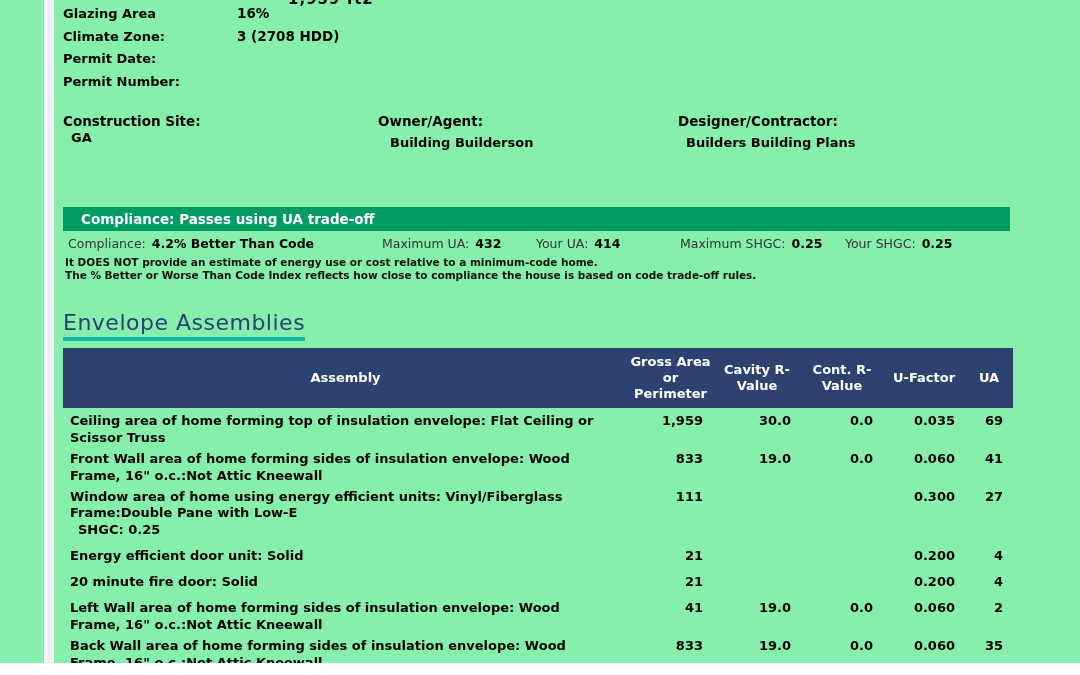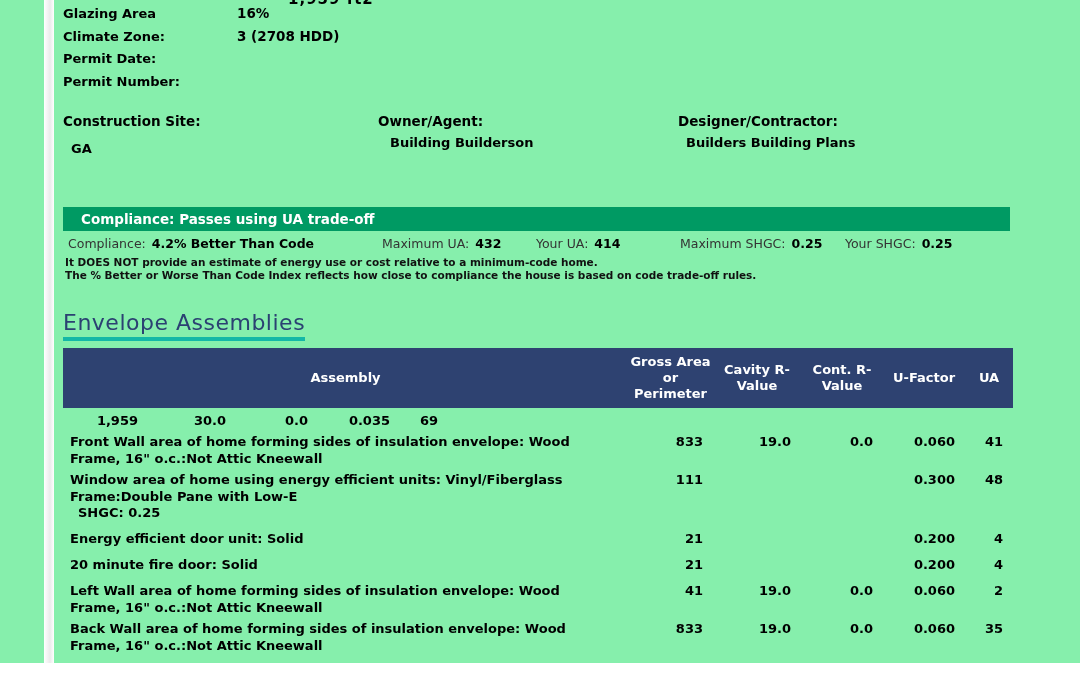--- a/index.html
+++ b/index.html
@@ -123,21 +123,21 @@
   <div class="info-label abs" style="top:6px">Glazing Area</div>
   <div class="info-value abs" style="top:5px">16%</div>
   <div class="info-label abs" style="top:29px">Climate Zone:</div>
   <div class="info-value abs" style="top:28px">3  (2708 HDD)</div>
   <div class="info-label abs" style="top:51px">Permit Date:</div>
   <div class="info-value abs" style="top:51px"></div>
   <div class="info-label abs" style="top:74px">Permit Number:</div>
   <div class="info-value abs" style="top:74px"></div>
 
   <div class="party-header" style="left:63px;  top:113px">Construction Site:</div>
-  <div class="party-value" style="left:71px;  top:141px">GA</div>
+  <div class="party-value" style="left:71px;  top:130px">GA</div>
   <div class="party-header" style="left:378px; top:113px">Owner/Agent:</div>
   <div class="party-value" style="left:390px; top:135px">Building Builderson</div>
   <div class="party-header" style="left:678px; top:113px">Designer/Contractor:</div>
   <div class="party-value" style="left:686px; top:135px">Builders Building Plans</div>
 
   <div class="compliance-banner">Compliance: Passes using UA trade-off</div>
 
   <div class="compliance-line" style="left:68px">
     <span class="lbl">Compliance:</span><span class="val">4.2% Better Than Code</span>
   </div>
@@ -166,20 +166,21 @@
     <div class="hc c-gross">Gross Area or Perimeter</div>
     <div class="hc c-cavity">Cavity R-Value</div>
     <div class="hc c-cont">Cont. R-Value</div>
     <div class="hc c-ufactor">U-Factor</div>
     <div class="hc c-ua">UA</div>
   </div>
 
   <div class="tbl-body">
 
     <div class="trow">
+      <div class="c-assembly"><span>Ceiling area of home forming top of insulation envelope: Flat Ceiling or Scissor Truss</span></div>
       <div class="c-gross num">1,959</div>
       <div class="c-cavity num">30.0</div>
       <div class="c-cont num">0.0</div>
       <div class="c-ufactor num">0.035</div>
       <div class="c-ua num">69</div>
     </div>
 
     <div class="trow">
       <div class="c-assembly"><span>Front Wall area of home forming sides of insulation envelope: Wood Frame, 16" o.c.:Not Attic Kneewall</span></div>
       <div class="c-gross num">833</div>
@@ -188,21 +189,21 @@
       <div class="c-ufactor num">0.060</div>
       <div class="c-ua num">41</div>
     </div>
 
     <div class="trow">
       <div class="c-assembly"><span>Window area of home using energy efficient units: Vinyl/Fiberglass Frame:Double Pane with Low-E</span><span class="sub-line">SHGC: 0.25</span></div>
       <div class="c-gross num">111</div>
       <div class="c-cavity num"></div>
       <div class="c-cont num"></div>
       <div class="c-ufactor num">0.300</div>
-      <div class="c-ua num">48</div>
+      <div class="c-ua num">27</div>
     </div>
 
     <div class="trow spacer">
       <div class="c-assembly"><span>Energy efficient door unit: Solid</span></div>
       <div class="c-gross num">21</div>
       <div class="c-cavity num"></div>
       <div class="c-cont num"></div>
       <div class="c-ufactor num">0.200</div>
       <div class="c-ua num">4</div>
     </div>

